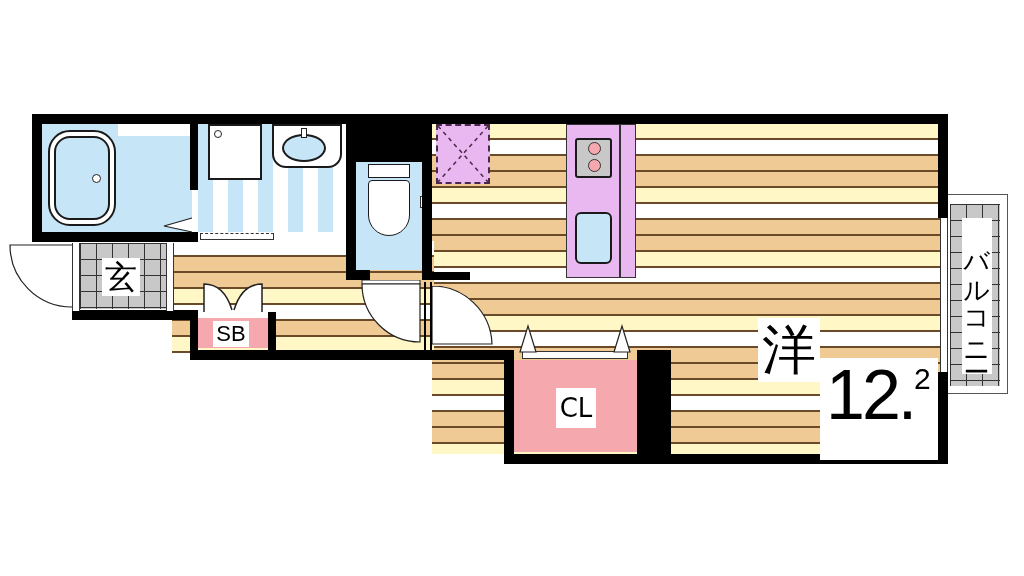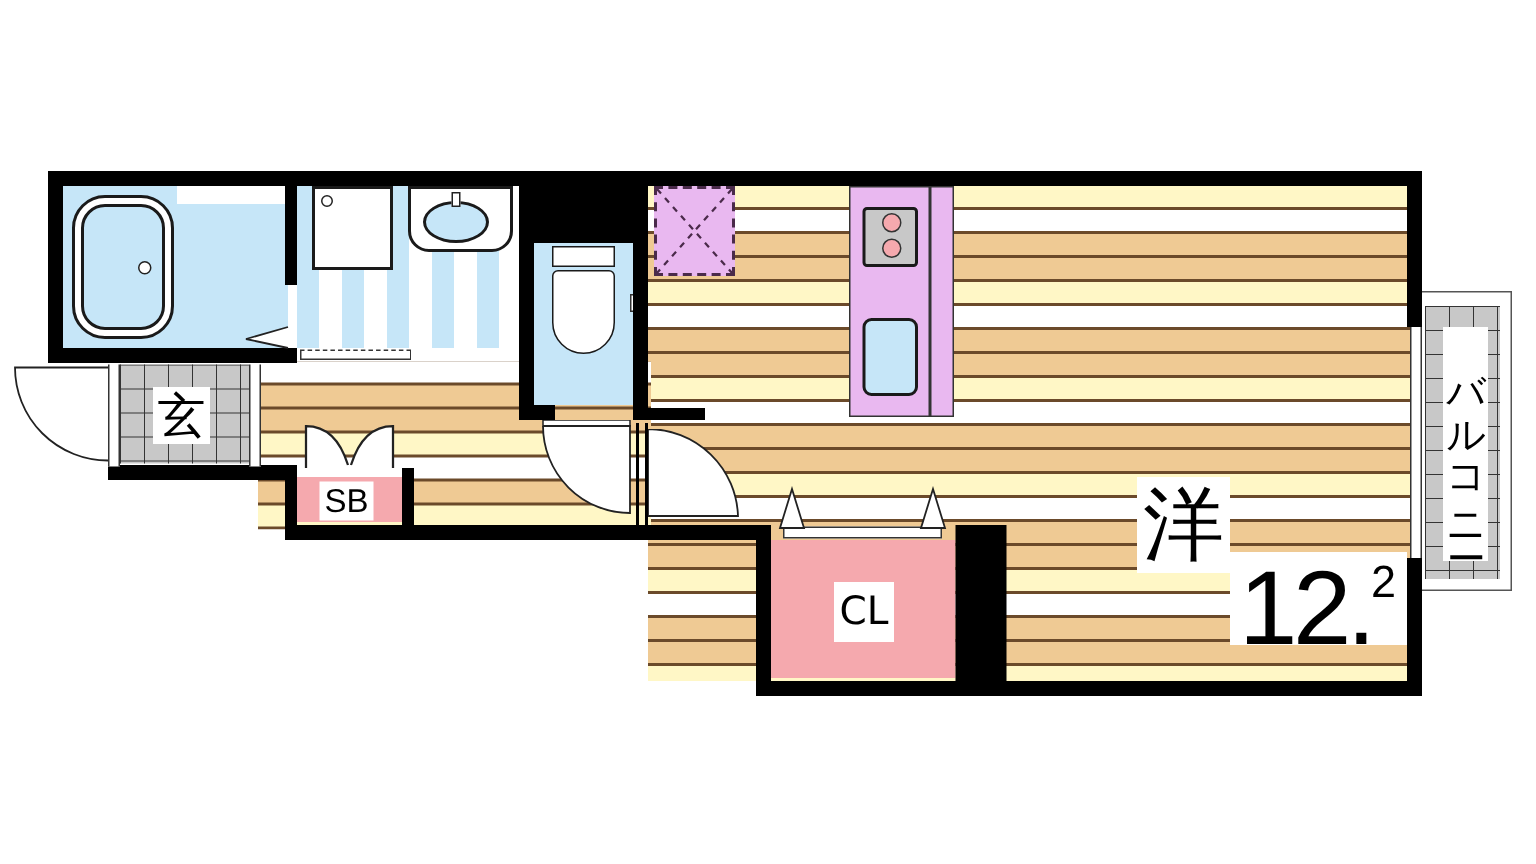--- a/index.html
+++ b/index.html
@@ -121,17 +121,17 @@
 </svg>
 <svg class="abs" style="left:518px;top:324px;" width="114" height="30" viewBox="0 0 114 30">
   <path d="M2 28 L10 2 L18 28 Z" fill="#fff" stroke="#222" stroke-width="1.2"></path>
   <path d="M96 28 L104 2 L112 28 Z" fill="#fff" stroke="#222" stroke-width="1.2"></path>
 </svg>
 
 <div class="label" style="left:102px;top:258px;width:38px;height:38px;font-size:32px;">玄</div>
 <div class="label" style="left:213px;top:321px;width:36px;height:26px;font-size:22px;font-family:'Liberation Sans Narrow','Liberation Sans',sans-serif;">SB</div>
 <div class="label" style="left:556px;top:388px;width:40px;height:40px;font-size:26px;">CL</div>
 <div class="label" style="left:758px;top:318px;width:62px;height:64px;font-size:54px;">洋</div>
-<div class="abs" style="left:820px;top:368px;width:118px;height:62px;background:#fff;">
+<div class="abs" style="left:820px;top:358px;width:118px;height:102px;background:#fff;">
   <span style="position:absolute;left:6px;top:2px;font-size:70px;line-height:1;font-family:'Liberation Sans',sans-serif;letter-spacing:-3px;">12.</span>
   <span style="position:absolute;left:94px;top:6px;font-size:30px;line-height:1;font-family:'Liberation Sans',sans-serif;">2</span>
 </div>
 <div class="label" style="left:962px;top:218px;width:30px;height:156px;font-size:26px;writing-mode:vertical-rl;letter-spacing:2px;">バルコニー</div>
 
 </body></html>

